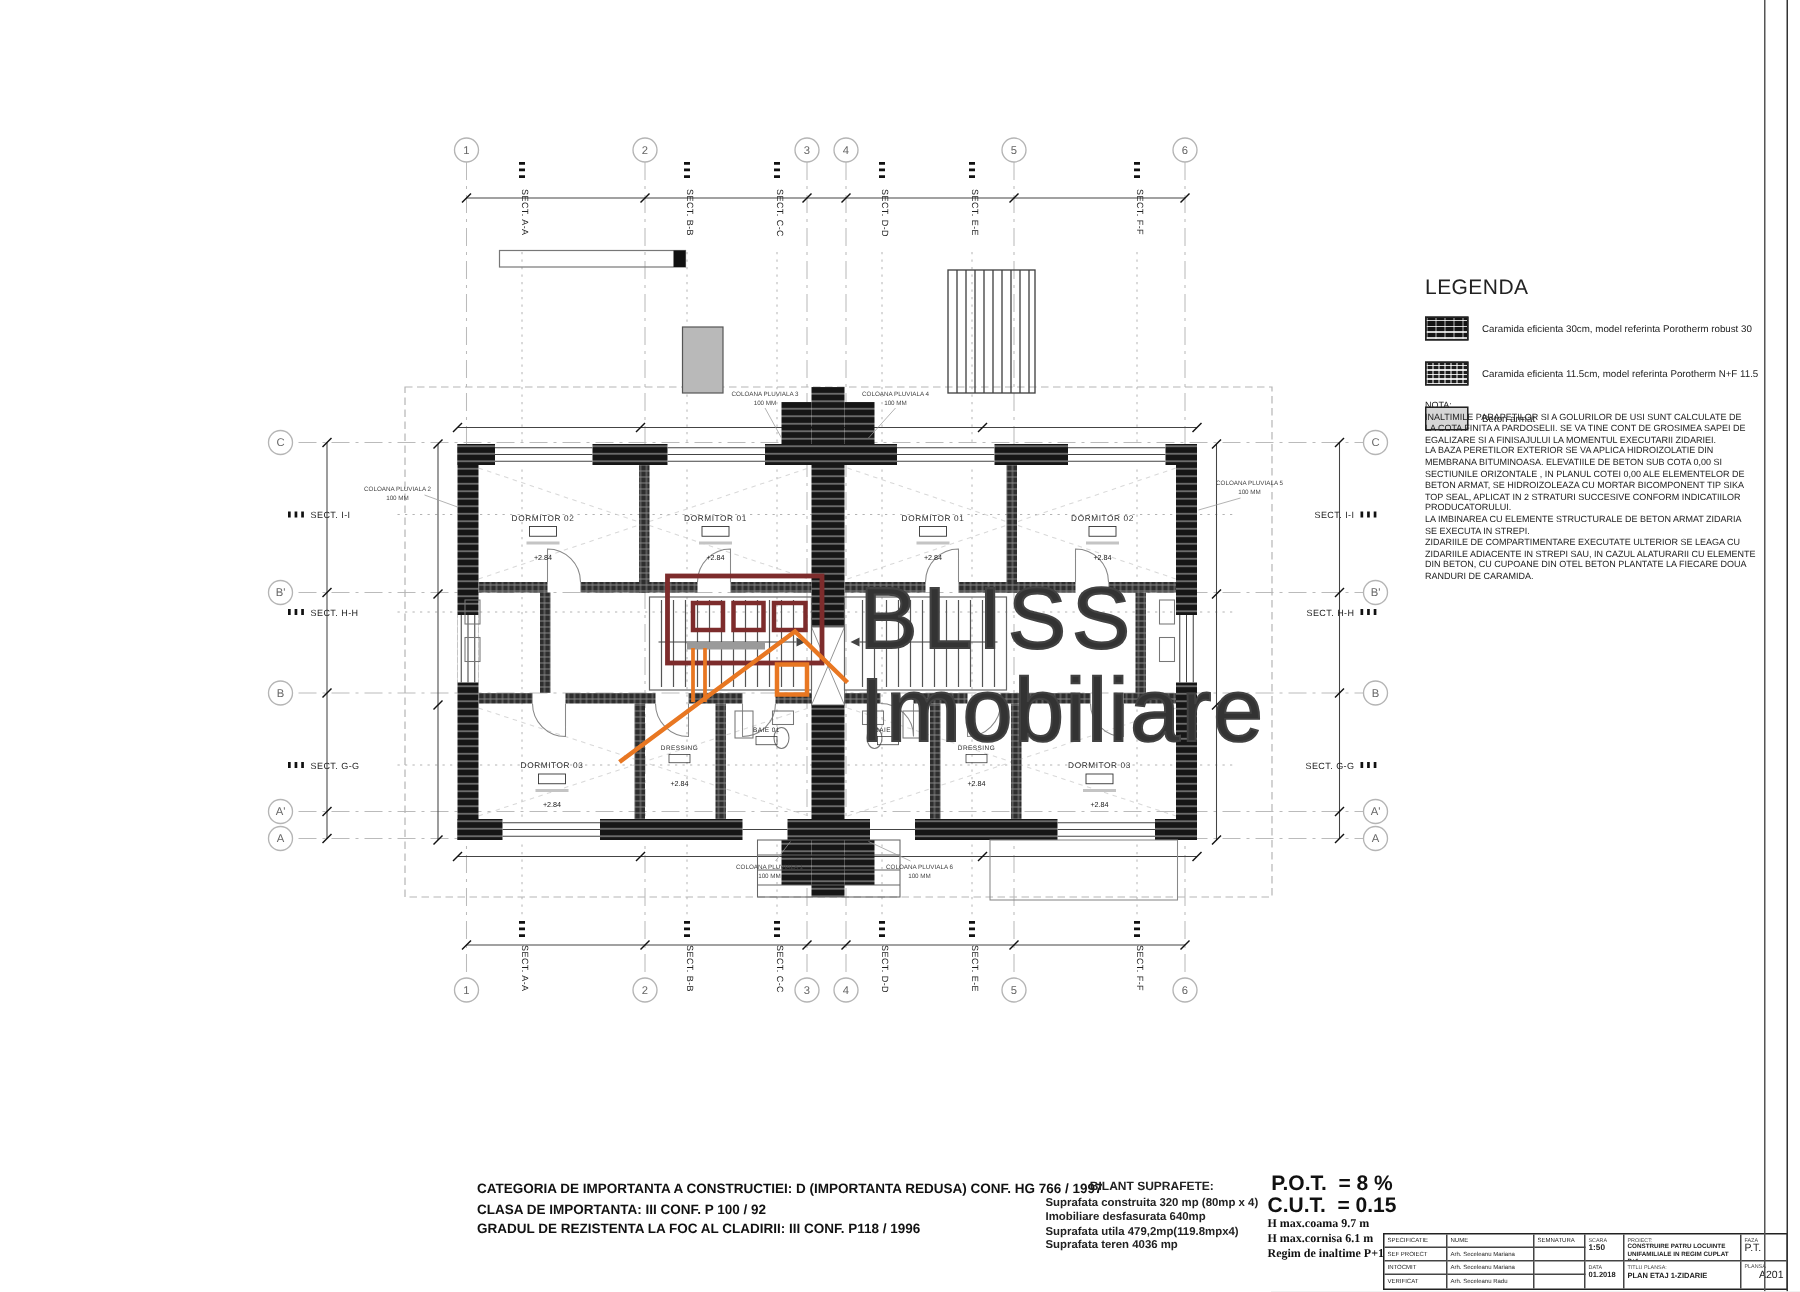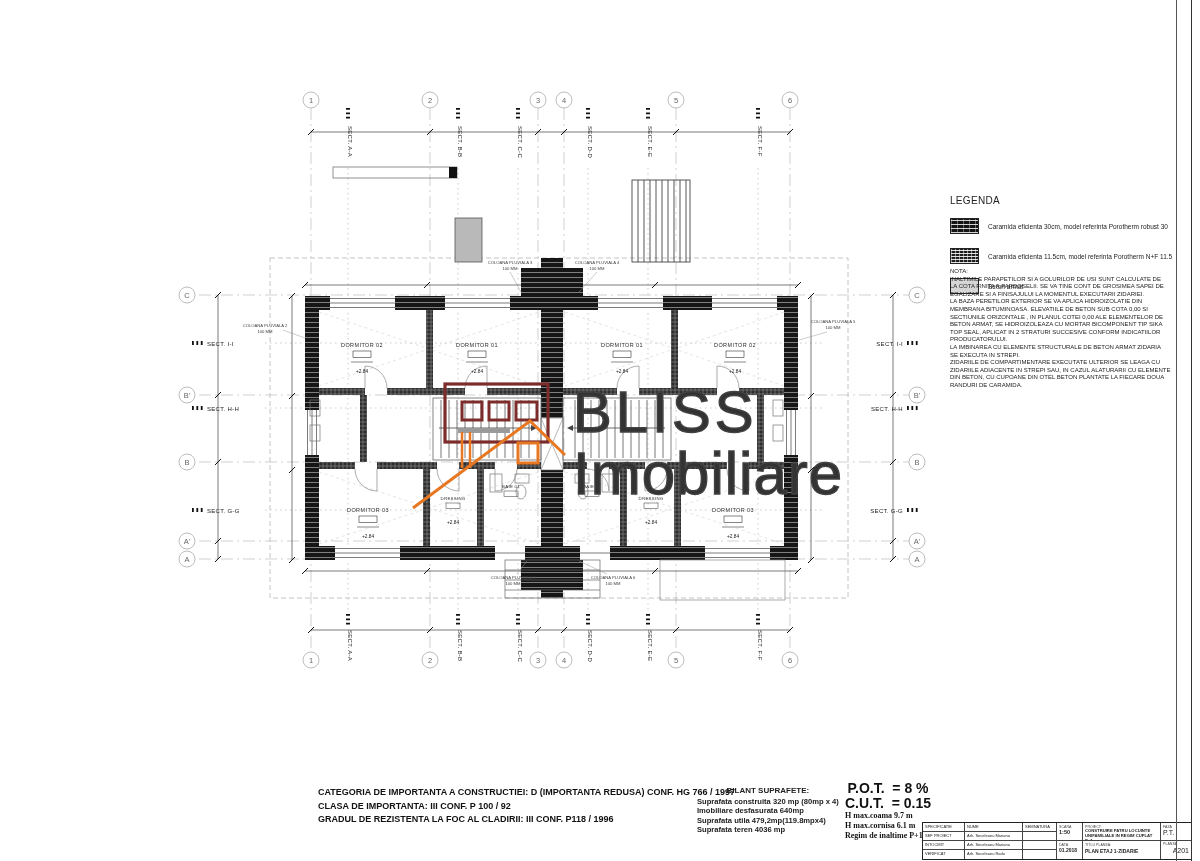--- a/index.html
+++ b/index.html
@@ -3,21 +3,21 @@
 <meta charset="utf-8">
 <style>
   html,body{margin:0;padding:0;background:#e8e8e8;}
   #sheet{position:relative;width:1200px;height:861px;background:#ffffff;overflow:hidden;
          font-family:"Liberation Sans","DejaVu Sans",sans-serif;color:#111;}
   .abs{position:absolute;}
   
   .frame-line{position:absolute;top:0;bottom:0;width:1px;background:#555;}
   
   #legend{left:950px;top:183px;width:230px;font-size:8px;}
-  #legend .lg-title{font-size:10px;color:#222;margin-bottom:12px;letter-spacing:.3px;margin-top:12px;}
+  #legend .lg-title{font-size:14px;color:#222;margin-bottom:12px;letter-spacing:.3px;}
   .lg-row{display:flex;align-items:center;margin-bottom:14px;}
   .sw{width:27px;height:14px;border:1px solid #222;margin-right:9px;flex:0 0 auto;}
   .sw.brick30{background:#141414;background-image:repeating-linear-gradient(0deg,rgba(255,255,255,.8) 0 1px,transparent 1px 4px),repeating-linear-gradient(90deg,rgba(255,255,255,.35) 0 1px,transparent 1px 6px);}
   .sw.brick115{background:#1d1d1d;background-image:repeating-linear-gradient(0deg,rgba(255,255,255,.85) 0 1px,transparent 1px 3px),repeating-linear-gradient(90deg,rgba(255,255,255,.5) 0 1px,transparent 1px 4px);}
   .sw.concrete{background:#d6d6d6;}
   .lg-label{font-size:6.5px;color:#222;}
   
   #nota{left:950px;top:268px;width:225px;font-size:6px;line-height:7.6px;color:#222;}
   #nota .nt-line{white-space:nowrap;}
   

